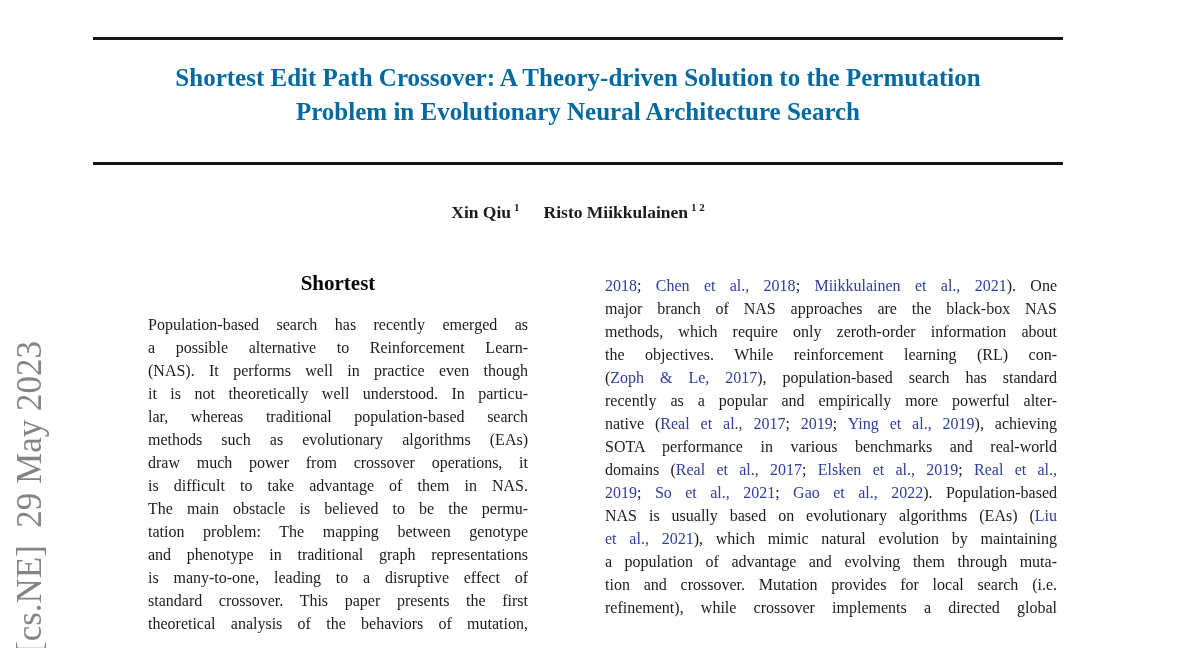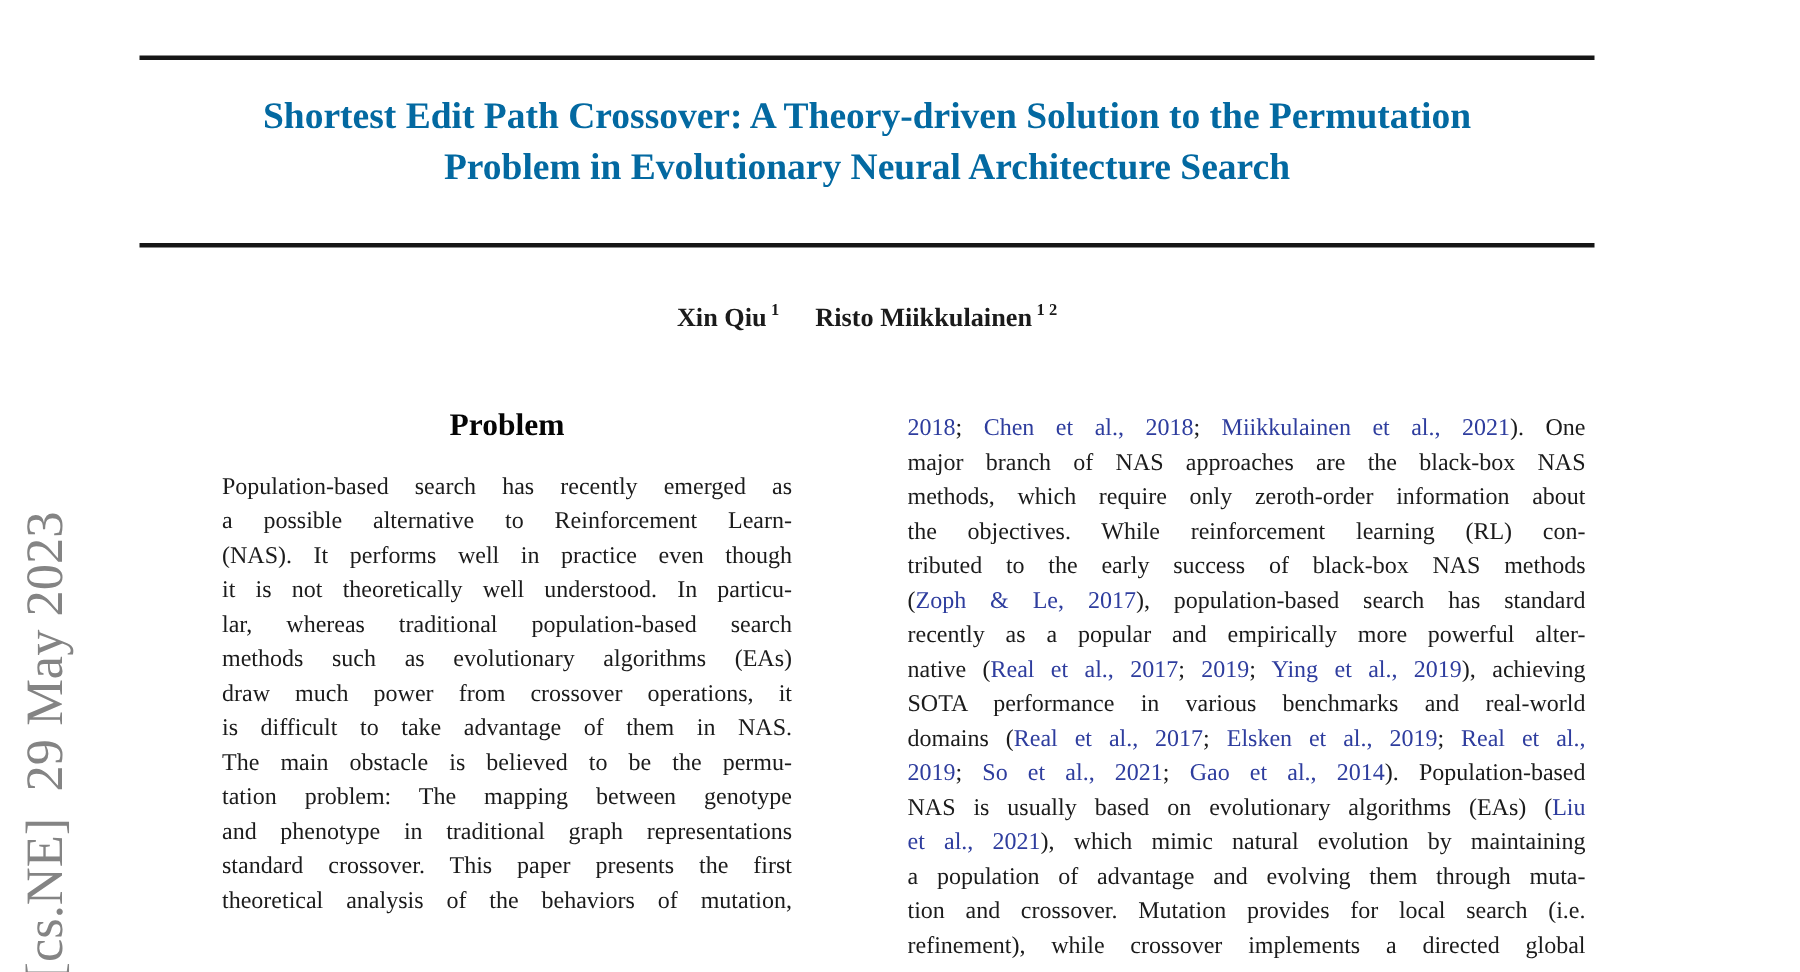--- a/index.html
+++ b/index.html
@@ -67,48 +67,48 @@
   <div>Shortest Edit Path Crossover: A Theory-driven Solution to the Permutation</div>
   <div>Problem in Evolutionary Neural Architecture Search</div>
 </div>
 
 <div class="rule rule-bottom"></div>
 
 <div class="authors">
   <span class="author-1"><span>Xin Qiu</span><sup>1</sup></span><span class="author-2"><span>Risto Miikkulainen</span><sup>1 2</sup></span>
 </div>
 
-<div class="abstract-heading">Problem</div>
+<div class="abstract-heading">Shortest</div>
 
 <div class="abs-body">
     <div class="line"><span>Population-based search has recently emerged as</span></div>
     <div class="line"><span>a possible alternative to Reinforcement Learn-</span></div>
     <div class="line"><span>(NAS). It performs well in practice even though</span></div>
     <div class="line"><span>it is not theoretically well understood. In particu-</span></div>
     <div class="line"><span>lar, whereas traditional population-based search</span></div>
     <div class="line"><span>methods such as evolutionary algorithms (EAs)</span></div>
     <div class="line"><span>draw much power from crossover operations, it</span></div>
     <div class="line"><span>is difficult to take advantage of them in NAS.</span></div>
     <div class="line"><span>The main obstacle is believed to be the permu-</span></div>
     <div class="line"><span>tation problem: The mapping between genotype</span></div>
     <div class="line"><span>and phenotype in traditional graph representations</span></div>
+    <div class="line"><span>is many-to-one, leading to a disruptive effect of</span></div>
     <div class="line"><span>standard crossover. This paper presents the first</span></div>
     <div class="line"><span>theoretical analysis of the behaviors of mutation,</span></div>
   </div>
 
 <div class="col-right">
     <div class="line"><span class="cite">2018</span><span>; </span><span class="cite">Chen et al., 2018</span><span>; </span><span class="cite">Miikkulainen et al., 2021</span><span>). One</span></div>
     <div class="line"><span>major branch of NAS approaches are the black-box NAS</span></div>
     <div class="line"><span>methods, which require only zeroth-order information about</span></div>
     <div class="line"><span>the objectives. While reinforcement learning (RL) con-</span></div>
-    <div class="line"><span>tributed to the early success of black-box NAS methods</span></div>
     <div class="line"><span>(</span><span class="cite">Zoph &amp; Le, 2017</span><span>), population-based search has standard</span></div>
     <div class="line"><span>recently as a popular and empirically more powerful alter-</span></div>
     <div class="line"><span>native (</span><span class="cite">Real et al., 2017</span><span>; </span><span class="cite">2019</span><span>; </span><span class="cite">Ying et al., 2019</span><span>), achieving</span></div>
     <div class="line"><span>SOTA performance in various benchmarks and real-world</span></div>
     <div class="line"><span>domains (</span><span class="cite">Real et al., 2017</span><span>; </span><span class="cite">Elsken et al., 2019</span><span>; </span><span class="cite">Real et al.,</span></div>
-    <div class="line"><span class="cite">2019</span><span>; </span><span class="cite">So et al., 2021</span><span>; </span><span class="cite">Gao et al., 2014</span><span>). Population-based</span></div>
+    <div class="line"><span class="cite">2019</span><span>; </span><span class="cite">So et al., 2021</span><span>; </span><span class="cite">Gao et al., 2022</span><span>). Population-based</span></div>
     <div class="line"><span>NAS is usually based on evolutionary algorithms (EAs) (</span><span class="cite">Liu</span></div>
     <div class="line"><span class="cite">et al., 2021</span><span>), which mimic natural evolution by maintaining</span></div>
     <div class="line"><span>a population of advantage and evolving them through muta-</span></div>
     <div class="line"><span>tion and crossover. Mutation provides for local search (i.e.</span></div>
     <div class="line"><span>refinement), while crossover implements a directed global</span></div>
   </div>
 
 </body></html>

